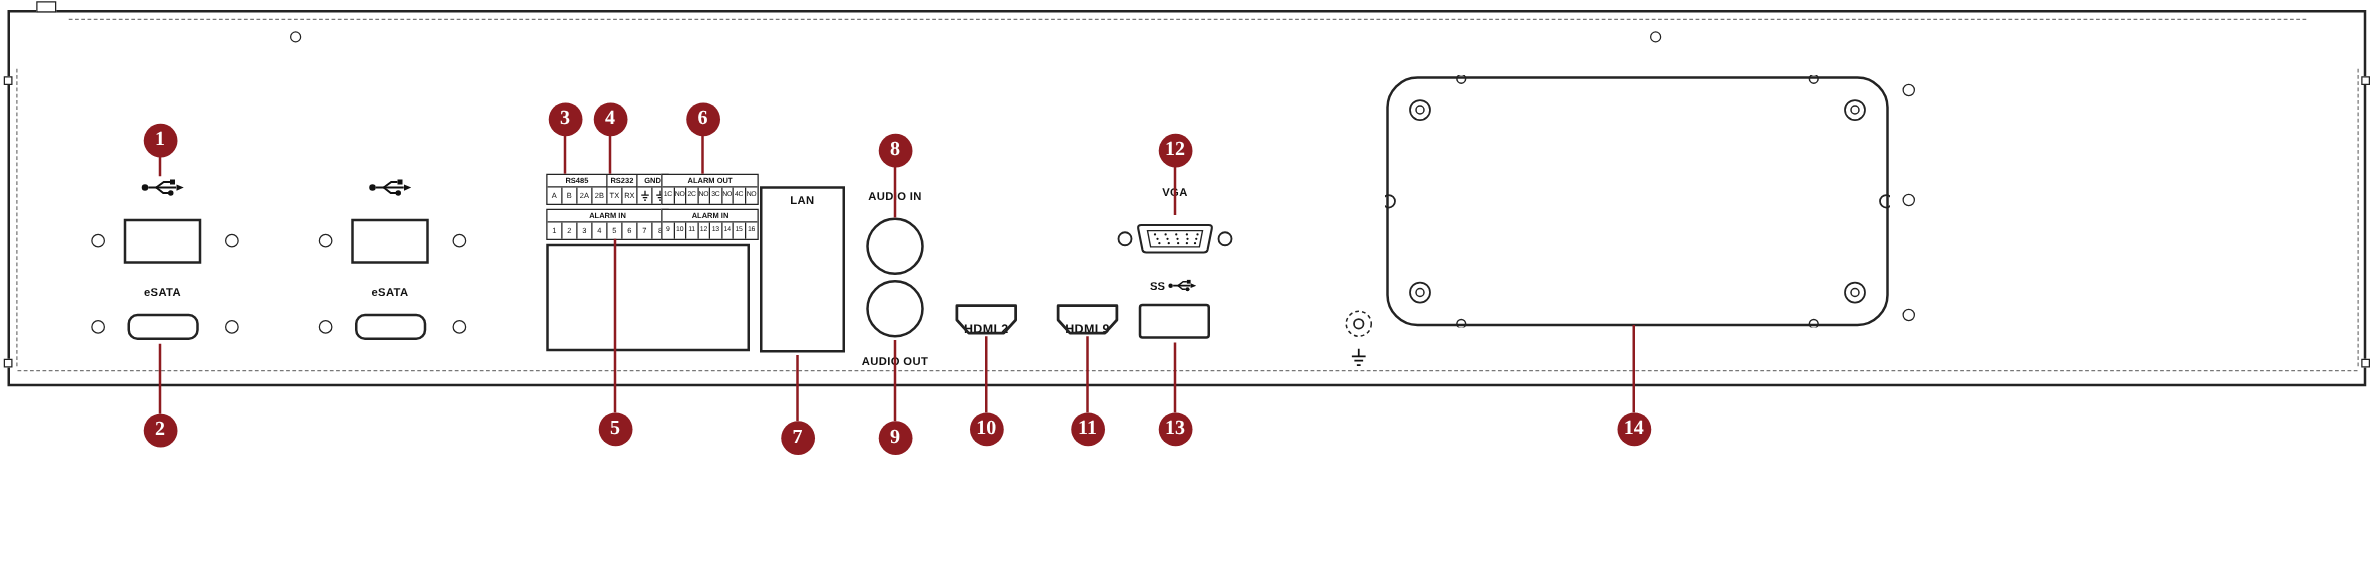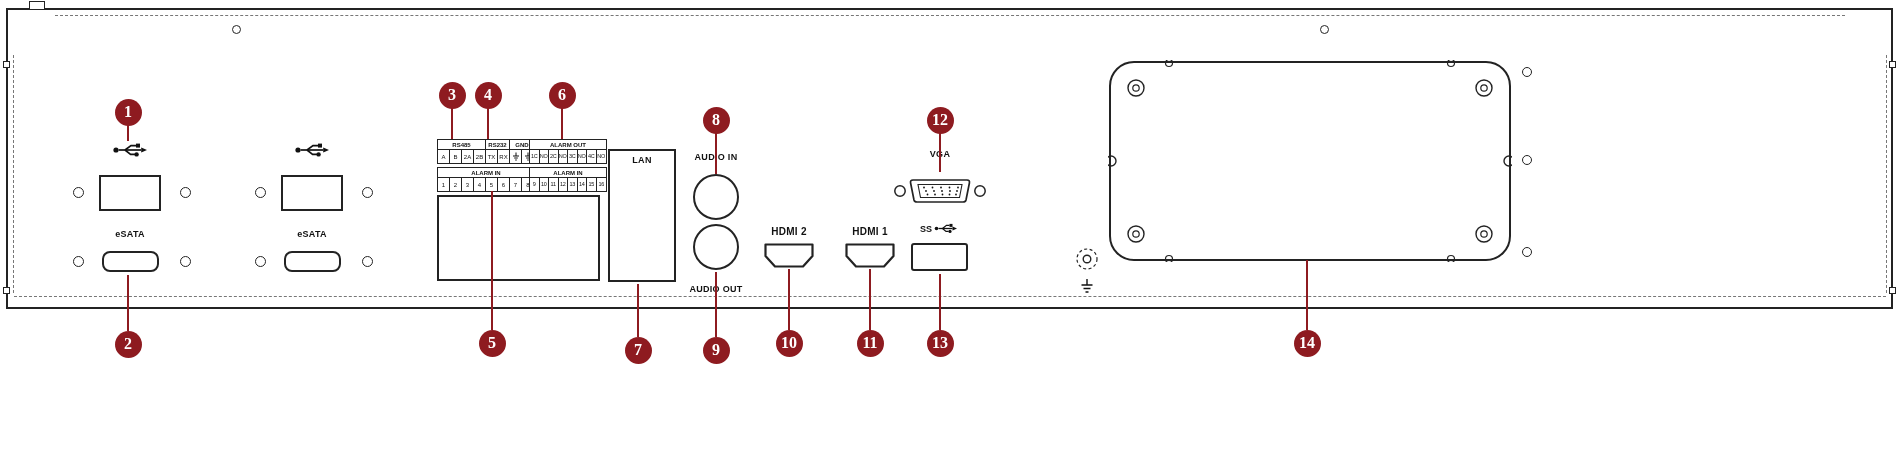--- a/index.html
+++ b/index.html
@@ -13,21 +13,21 @@
     border: 2px solid var(--panel-line, #232323); background:#fff; }
   .tab { position:absolute; border:1.5px solid #232323; background:#fff; }
   .dash-h { position:absolute; height:0; border-top:1px dashed #777; }
   .dash-v { position:absolute; width:0; border-left:1px dashed #777; }
   .notch { position:absolute; width:7px; height:7px; border:1.5px solid #232323; background:#fff; }
   .screw { position:absolute; border:1.5px solid #232323; border-radius:50%; background:#fff; }
   .port-rect { position:absolute; border:2px solid #232323; background:#fff; }
   .esata-port { position:absolute; border:2px solid #232323; border-radius:8px; background:#fff; }
   .plabel { position:absolute; text-align:center; font-weight:bold; font-size:9px;
     letter-spacing:.3px; color:#111; line-height:1.1; }
-  .plabel.big { font-size:10px; }
+  .plabel.big { font-size:10px;margin-top:32px; }
   .acircle { position:absolute; width:46px; height:46px; border:2px solid #232323; border-radius:50%; background:#fff; }
   .tgrid { display:grid; border:1px solid #232323; background:#fff; }
   .tg-left { grid-template-columns: repeat(8, 12px); grid-template-rows: 10px 13px; }
   .tg-right { grid-template-columns: repeat(8, 1fr); grid-template-rows: 10px 13px; width:78px; }
   .tc { border-right:1px solid #232323; border-bottom:1px solid #232323;
     display:flex; align-items:center; justify-content:center;
     font-size:6px; line-height:1; color:#111; overflow:hidden; }
   .tc.small { font-size:5.5px; letter-spacing:-0.2px; }
   .th { font-weight:bold; font-size:6px; }
   .nr { border-right:none; } .nb { border-bottom:none; }
@@ -162,21 +162,21 @@
   <div class="plabel" style="left:681px;top:153px;width:70px;">AUDIO IN</div>
   <div class="acircle" style="left:693px;top:174px;"></div>
   <div class="acircle" style="left:693px;top:224px;"></div>
   <div class="plabel" style="left:678px;top:285px;width:76px;">AUDIO OUT</div>
 
   <div class="plabel big" style="left:759px;top:226px;width:60px;">HDMI 2</div>
   <svg class="abs" style="left:763px;top:242px;" width="52" height="27" viewBox="0 0 52 27">
     <path d="M2.5 2.5 H49.5 V14 L40 24.5 H12 L2.5 14 Z" class="stroke" stroke-width="2.2" stroke-linejoin="round"></path>
   </svg>
 
-  <div class="plabel big" style="left:840px;top:226px;width:60px;">HDMI 1</div>
+  <div class="plabel big" style="left:840px;top:226px;width:60px;">HDMI 9</div>
   <svg class="abs" style="left:844px;top:242px;" width="52" height="27" viewBox="0 0 52 27">
     <path d="M2.5 2.5 H49.5 V14 L40 24.5 H12 L2.5 14 Z" class="stroke" stroke-width="2.2" stroke-linejoin="round"></path>
   </svg>
 
   <div class="abs" style="left:908px;top:223px;width:62px;display:flex;align-items:center;justify-content:center;gap:2px;">
     <span style="font-weight:bold;font-size:9px;">SS</span>
     <svg width="24" height="11" viewBox="0 0 24 11">
       <circle cx="2.5" cy="5.5" r="1.8" fill="#111"></circle>
       <path d="M4.5 5.5 H18.5" stroke="#111" stroke-width="1.3" fill="none"></path>
       <path d="M23 5.5 L18.5 3.6 V7.4 Z" fill="#111"></path>

